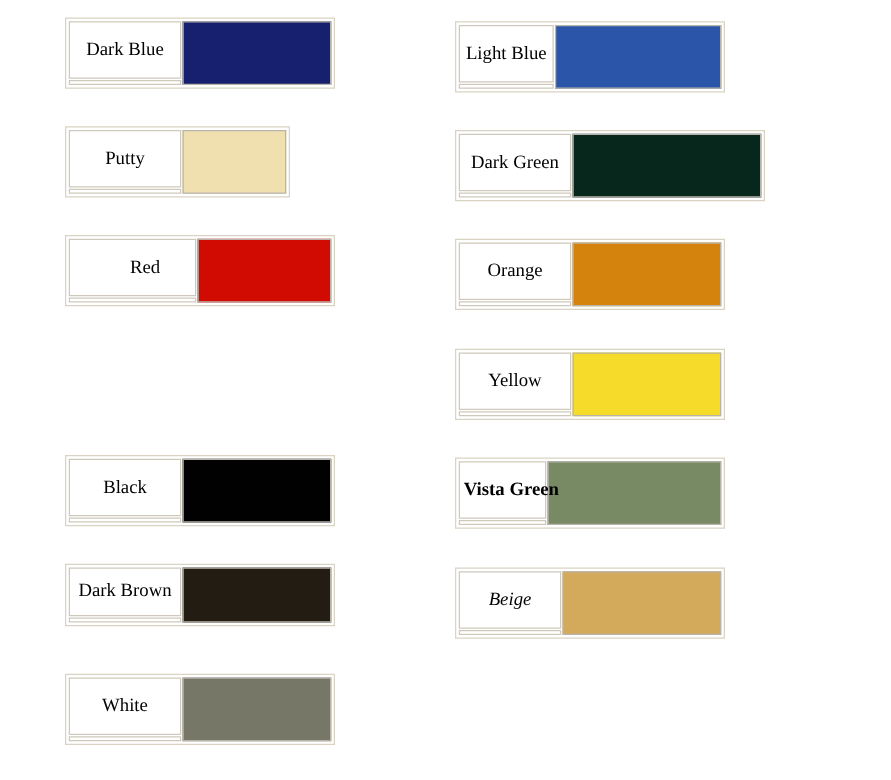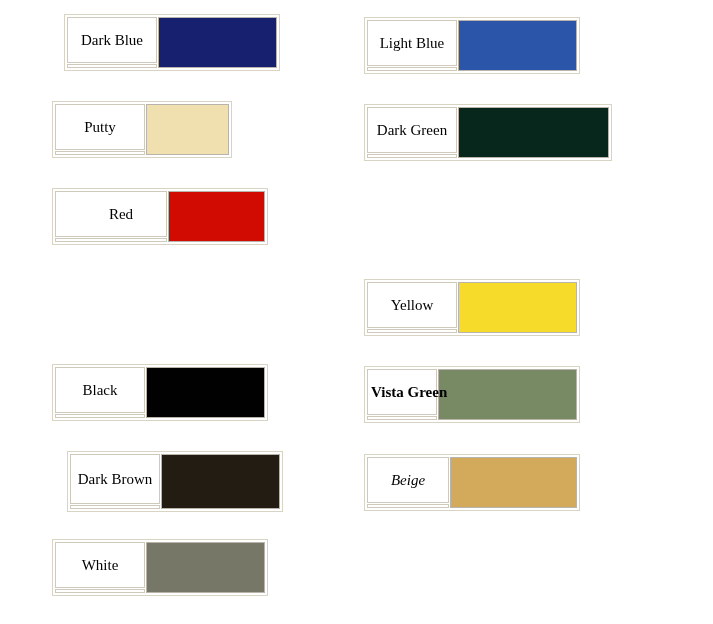--- a/index.html
+++ b/index.html
@@ -70,40 +70,40 @@
     height: 100%;
     box-sizing: border-box;
     border: 1px solid #b8b4ab;
     display: block;
   }
 </style>
 </head>
 <body>
 
 <div id="swatch-grid">
-    <div class="swatch-card" style="left: 64px; top: 14px; width: 216px; height: 57px; border-color: rgb(217, 211, 195);">
+    <div class="swatch-card" style="left: 52px; top: 14px; width: 216px; height: 57px; border-color: rgb(217, 211, 195);">
       <table class="card-table">
         <tbody>
           <tr>
             <td class="label-cell" style="width: 90px; border-color: rgb(207, 201, 187);">Dark Blue</td>
             <td class="color-cell" rowspan="2">
               <span class="color-chip" style="background: rgb(22, 32, 110); border-color: rgb(184, 180, 171);"></span>
             </td>
           </tr>
           <tr>
             <td class="blank-cell" style="border-color: rgb(207, 201, 187);"></td>
           </tr>
         </tbody>
       </table>
     </div>
     <div class="swatch-card" style="left: 364px; top: 17px; width: 216px; height: 57px; border-color: rgb(217, 211, 195);">
       <table class="card-table">
         <tbody>
           <tr>
-            <td class="label-cell" style="width: 90px; border-color: rgb(207, 201, 187); margin-top: 48px;">Light Blue</td>
+            <td class="label-cell" style="width: 76px; border-color: rgb(207, 201, 187); margin-top: 48px;">Light Blue</td>
             <td class="color-cell" rowspan="2">
               <span class="color-chip" style="background: rgb(43, 85, 168); border-color: rgb(184, 180, 171);"></span>
             </td>
           </tr>
           <tr>
             <td class="blank-cell" style="border-color: rgb(207, 201, 187);"></td>
           </tr>
         </tbody>
       </table>
     </div>
@@ -134,31 +134,46 @@
           <tr>
             <td class="blank-cell" style="border-color: rgb(207, 201, 187);"></td>
           </tr>
         </tbody>
       </table>
     </div>
     <div class="swatch-card" style="left: 52px; top: 188px; width: 216px; height: 57px; border-color: rgb(217, 211, 195);">
       <table class="card-table">
         <tbody>
           <tr>
-            <td class="label-cell" style="width: 112px; border-color: rgb(207, 201, 187); padding-left: 23px;">Red</td>
+            <td class="label-cell" style="width: 102px; border-color: rgb(207, 201, 187); padding-left: 23px;">Red</td>
             <td class="color-cell" rowspan="2">
               <span class="color-chip" style="background: rgb(209, 11, 2); border-color: rgb(184, 180, 171);"></span>
             </td>
           </tr>
           <tr>
             <td class="blank-cell" style="border-color: rgb(207, 201, 187);"></td>
           </tr>
         </tbody>
       </table>
     </div>
+    <div class="swatch-card" style="left: 364px; top: 191px; width: 216px; height: 57px; border-color: rgb(217, 211, 195);">
+      <table class="card-table">
+        <tbody>
+          <tr>
+            <td class="label-cell" style="width: 90px; border-color: rgb(207, 201, 187);">Orange</td>
+            <td class="color-cell" rowspan="2">
+              <span class="color-chip" style="background: rgb(212, 131, 13); border-color: rgb(184, 180, 171);"></span>
+            </td>
+          </tr>
+          <tr>
+            <td class="blank-cell" style="border-color: rgb(207, 201, 187);"></td>
+          </tr>
+        </tbody>
+      </table>
+    </div>
     <div class="swatch-card" style="left: 52px; top: 364px; width: 216px; height: 57px; border-color: rgb(217, 211, 195);">
       <table class="card-table">
         <tbody>
           <tr>
             <td class="label-cell" style="width: 90px; border-color: rgb(207, 201, 187);">Black</td>
             <td class="color-cell" rowspan="2">
               <span class="color-chip" style="background: rgb(1, 1, 1); border-color: rgb(184, 180, 171);"></span>
             </td>
           </tr>
           <tr>
@@ -190,21 +205,21 @@
             <td class="color-cell" rowspan="2">
               <span class="color-chip" style="background: rgb(119, 138, 99); border-color: rgb(184, 180, 171);"></span>
             </td>
           </tr>
           <tr>
             <td class="blank-cell" style="border-color: rgb(207, 201, 187);"></td>
           </tr>
         </tbody>
       </table>
     </div>
-    <div class="swatch-card" style="left: 52px; top: 451px; width: 216px; height: 61px; border-color: rgb(217, 211, 195); margin-left: 15px;">
+    <div class="swatch-card" style="left: 52px; top: 451px; width: 216px; height: 50px; border-color: rgb(217, 211, 195);">
       <table class="card-table">
         <tbody>
           <tr>
             <td class="label-cell" style="width: 90px; border-color: rgb(207, 201, 187);">Dark Brown</td>
             <td class="color-cell" rowspan="2">
               <span class="color-chip" style="background: rgb(34, 28, 19); border-color: rgb(184, 180, 171);"></span>
             </td>
           </tr>
           <tr>
             <td class="blank-cell" style="border-color: rgb(207, 201, 187);"></td>

